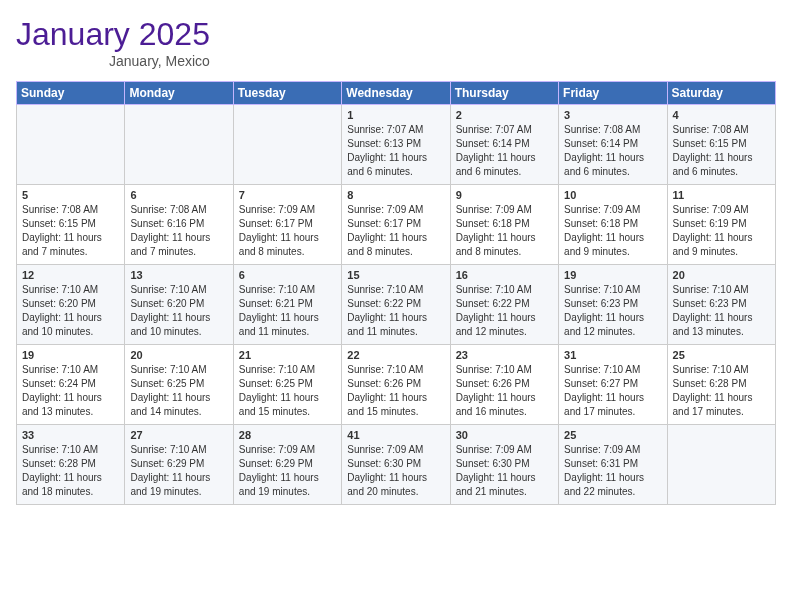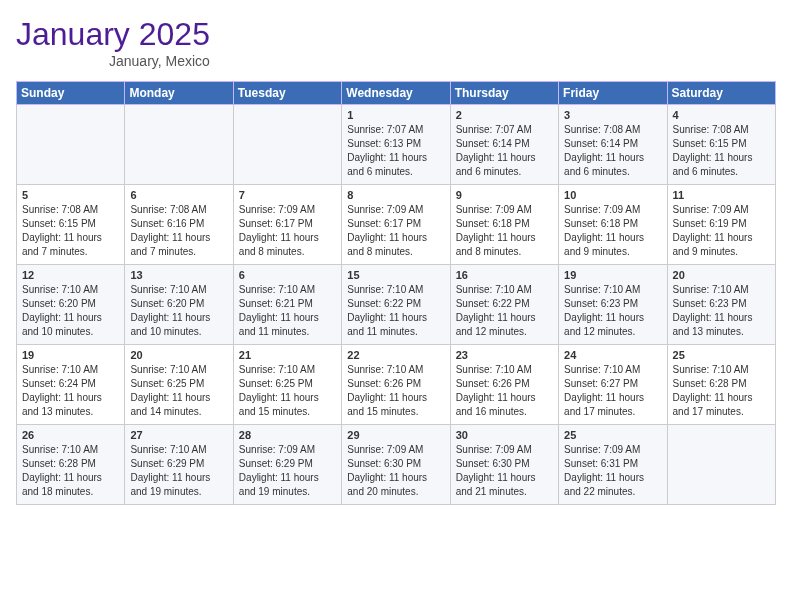--- a/index.html
+++ b/index.html
@@ -276,58 +276,58 @@
 and 15 minutes.</div>
         </td>
         <td>
           <span class="day-number">23</span>
           <div class="day-info" style="white-space: pre-line;">Sunrise: 7:10 AM
 Sunset: 6:26 PM
 Daylight: 11 hours
 and 16 minutes.</div>
         </td>
         <td>
-          <span class="day-number">24</span>
+          <span class="day-number">31</span>
           <div class="day-info" style="white-space: pre-line;">Sunrise: 7:10 AM
 Sunset: 6:27 PM
 Daylight: 11 hours
 and 17 minutes.</div>
         </td>
         <td>
           <span class="day-number">25</span>
           <div class="day-info" style="white-space: pre-line;">Sunrise: 7:10 AM
 Sunset: 6:28 PM
 Daylight: 11 hours
 and 17 minutes.</div>
         </td>
       </tr>
       <tr>
         <td>
-          <span class="day-number">26</span>
+          <span class="day-number">33</span>
           <div class="day-info" style="white-space: pre-line;">Sunrise: 7:10 AM
 Sunset: 6:28 PM
 Daylight: 11 hours
 and 18 minutes.</div>
         </td>
         <td>
           <span class="day-number">27</span>
           <div class="day-info" style="white-space: pre-line;">Sunrise: 7:10 AM
 Sunset: 6:29 PM
 Daylight: 11 hours
 and 19 minutes.</div>
         </td>
         <td>
           <span class="day-number">28</span>
           <div class="day-info" style="white-space: pre-line;">Sunrise: 7:09 AM
 Sunset: 6:29 PM
 Daylight: 11 hours
 and 19 minutes.</div>
         </td>
         <td>
-          <span class="day-number">29</span>
+          <span class="day-number">41</span>
           <div class="day-info" style="white-space: pre-line;">Sunrise: 7:09 AM
 Sunset: 6:30 PM
 Daylight: 11 hours
 and 20 minutes.</div>
         </td>
         <td>
           <span class="day-number">30</span>
           <div class="day-info" style="white-space: pre-line;">Sunrise: 7:09 AM
 Sunset: 6:30 PM
 Daylight: 11 hours

